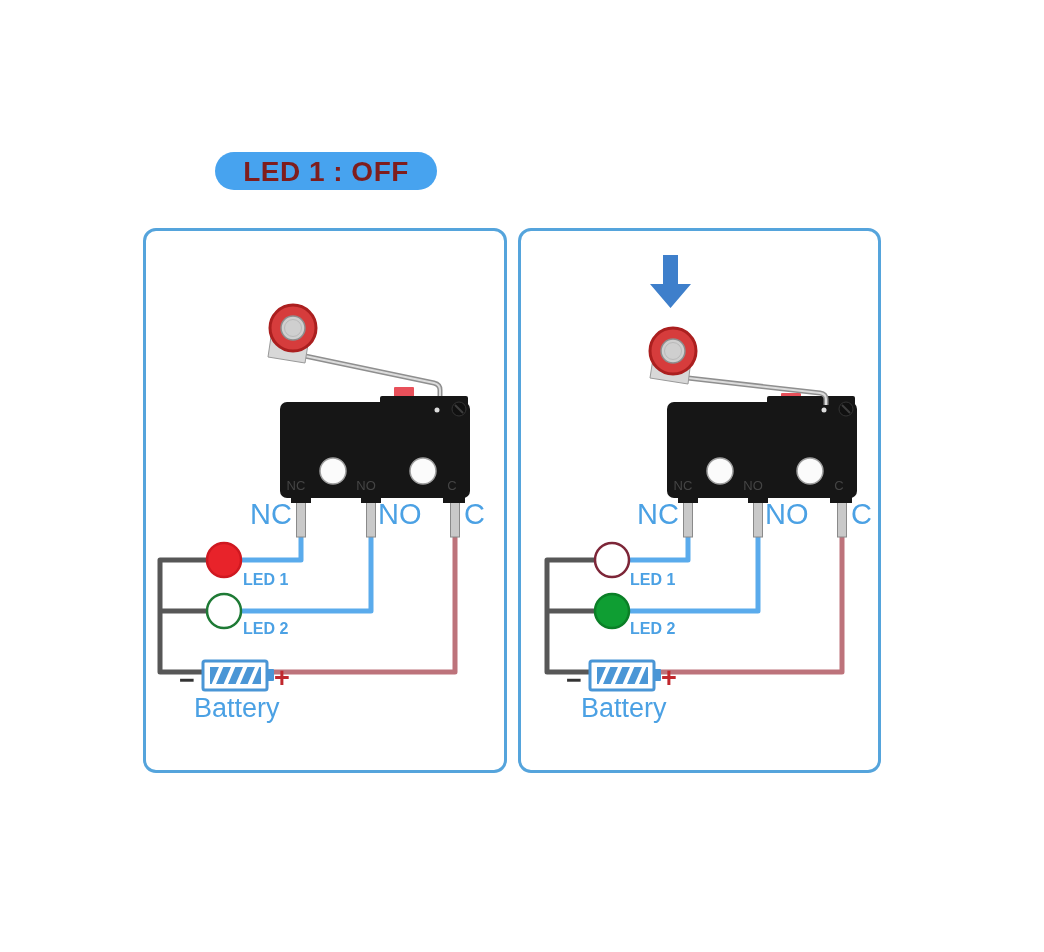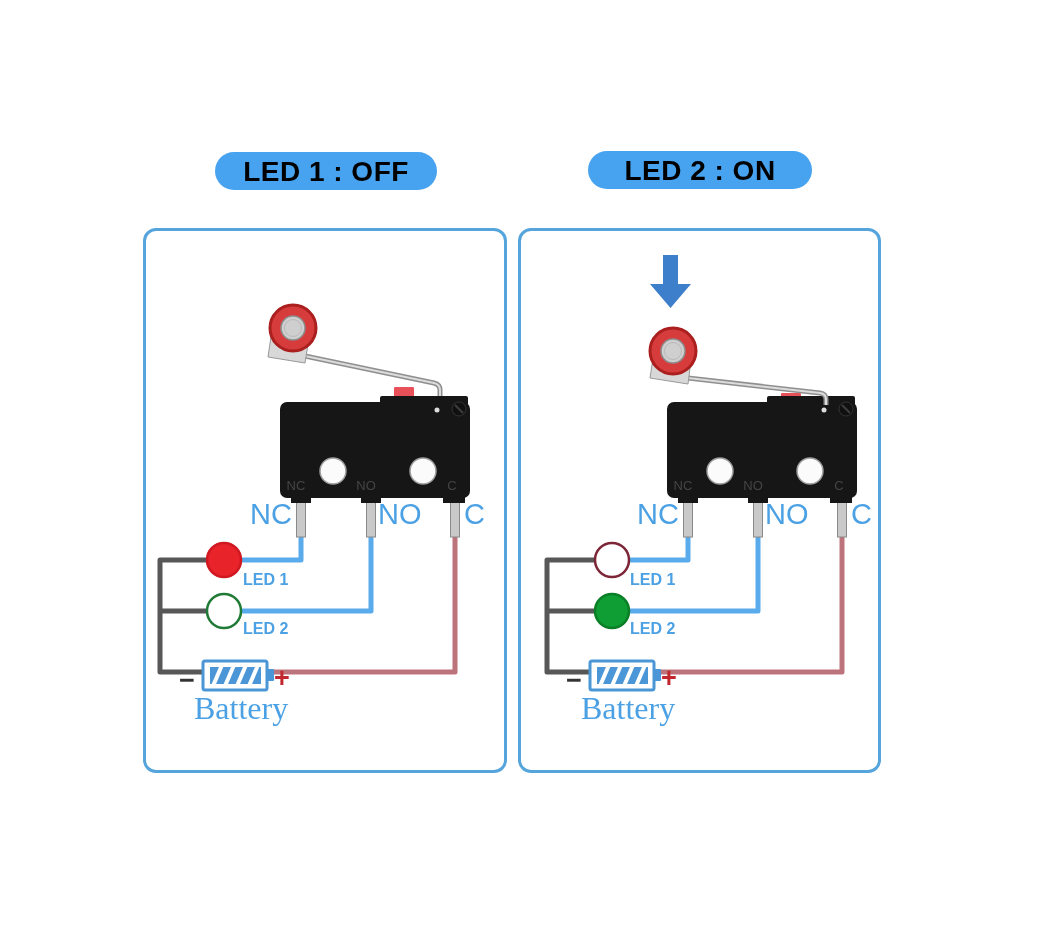--- a/index.html
+++ b/index.html
@@ -1,31 +1,31 @@
 <!DOCTYPE html>
 <html style="--badge-blue: #47a3ef; --panel-border: #55a4dc; --label-blue: #4ba1e4; --wire-blue: #5aabec; --wire-gray: #575757; --wire-red: #bd737b; --arrow-blue: #3e7fcb; --battery-blue: #4a96d6; --switch-body: #161616; --plunger-red: #e8505a; --roller-red: #d63c3c; --metal-gray: #cfcfcf; --minus-color: #333333; --plus-color: #c1272d;"><head>
 <meta charset="utf-8">
 <style>
   html,body{margin:0;padding:0;background:#ffffff;}
   .canvas{position:relative;width:1044px;height:952px;background:#ffffff;overflow:hidden;
           font-family:"Liberation Sans",sans-serif;}
   .pill{position:absolute;height:38px;border-radius:19px;background:var(--badge-blue);
-        color:#000000;font-size:28px;font-weight:bold;text-align:center;line-height:39px;
+        color:#7f1d1d;font-size:28px;font-weight:bold;text-align:center;line-height:39px;
         letter-spacing:0.5px;}
   #pill-left{left:215px;top:152px;width:222px;}
   #pill-right{left:588px;top:151px;width:224px;}
   .panel{position:absolute;top:228px;height:545px;border:3px solid var(--panel-border);
          border-radius:13px;background:#ffffff;box-sizing:border-box;}
   #panel-left{left:143px;width:364px;}
   #panel-right{left:518px;width:363px;}
   svg.circuit{position:absolute;left:0;top:0;pointer-events:none;}
   .lbl{position:absolute;color:var(--label-blue);white-space:nowrap;}
   .term{font-size:29px;line-height:29px;}
   .ledlbl{font-size:16px;font-weight:bold;line-height:20px;}
-  .batlbl{font-size:32px;line-height:25px;font-family:Liberation Serif, serif;}
+  .batlbl{font-size:27px;line-height:25px;}
   .sign{position:absolute;font-size:27px;font-weight:bold;line-height:27px;}
   .minus{color:var(--minus-color);}
   .plus{color:var(--plus-color);}
   .wire{fill:none;stroke-linejoin:round;}
   .wire-gray{stroke:var(--wire-gray);stroke-width:5;}
   .wire-blue{stroke:var(--wire-blue);stroke-width:5;}
   .wire-red{stroke:var(--wire-red);stroke-width:5;}
   .body-fill{fill:var(--switch-body);}
   .pin{fill:#c9c9c9;stroke:#8a8a8a;stroke-width:1;}
   .hole{fill:#fbfbfb;stroke:#9e9e9e;stroke-width:1.5;}
@@ -42,21 +42,20 @@
   .bat-stripe{stroke:#ffffff;stroke-width:4;}
   .led{stroke-width:2.5;}
   .arrow{fill:var(--arrow-blue);}
 </style>
 </head>
 <body>
 
 <div class="canvas">
 
   <div class="pill" id="pill-left">LED 1 : OFF</div>
-  <div class="pill" id="pill-right">LED 2 : ON</div>
 
   <div class="panel" id="panel-left"></div>
   <div class="panel" id="panel-right"></div>
 
   <svg class="circuit" width="1044" height="952" viewBox="0 0 1044 952">
     <defs>
       <clipPath id="batclip-l">
           <rect x="210" y="667" width="51" height="17"></rect>
         </clipPath>
       <clipPath id="batclip-r">

